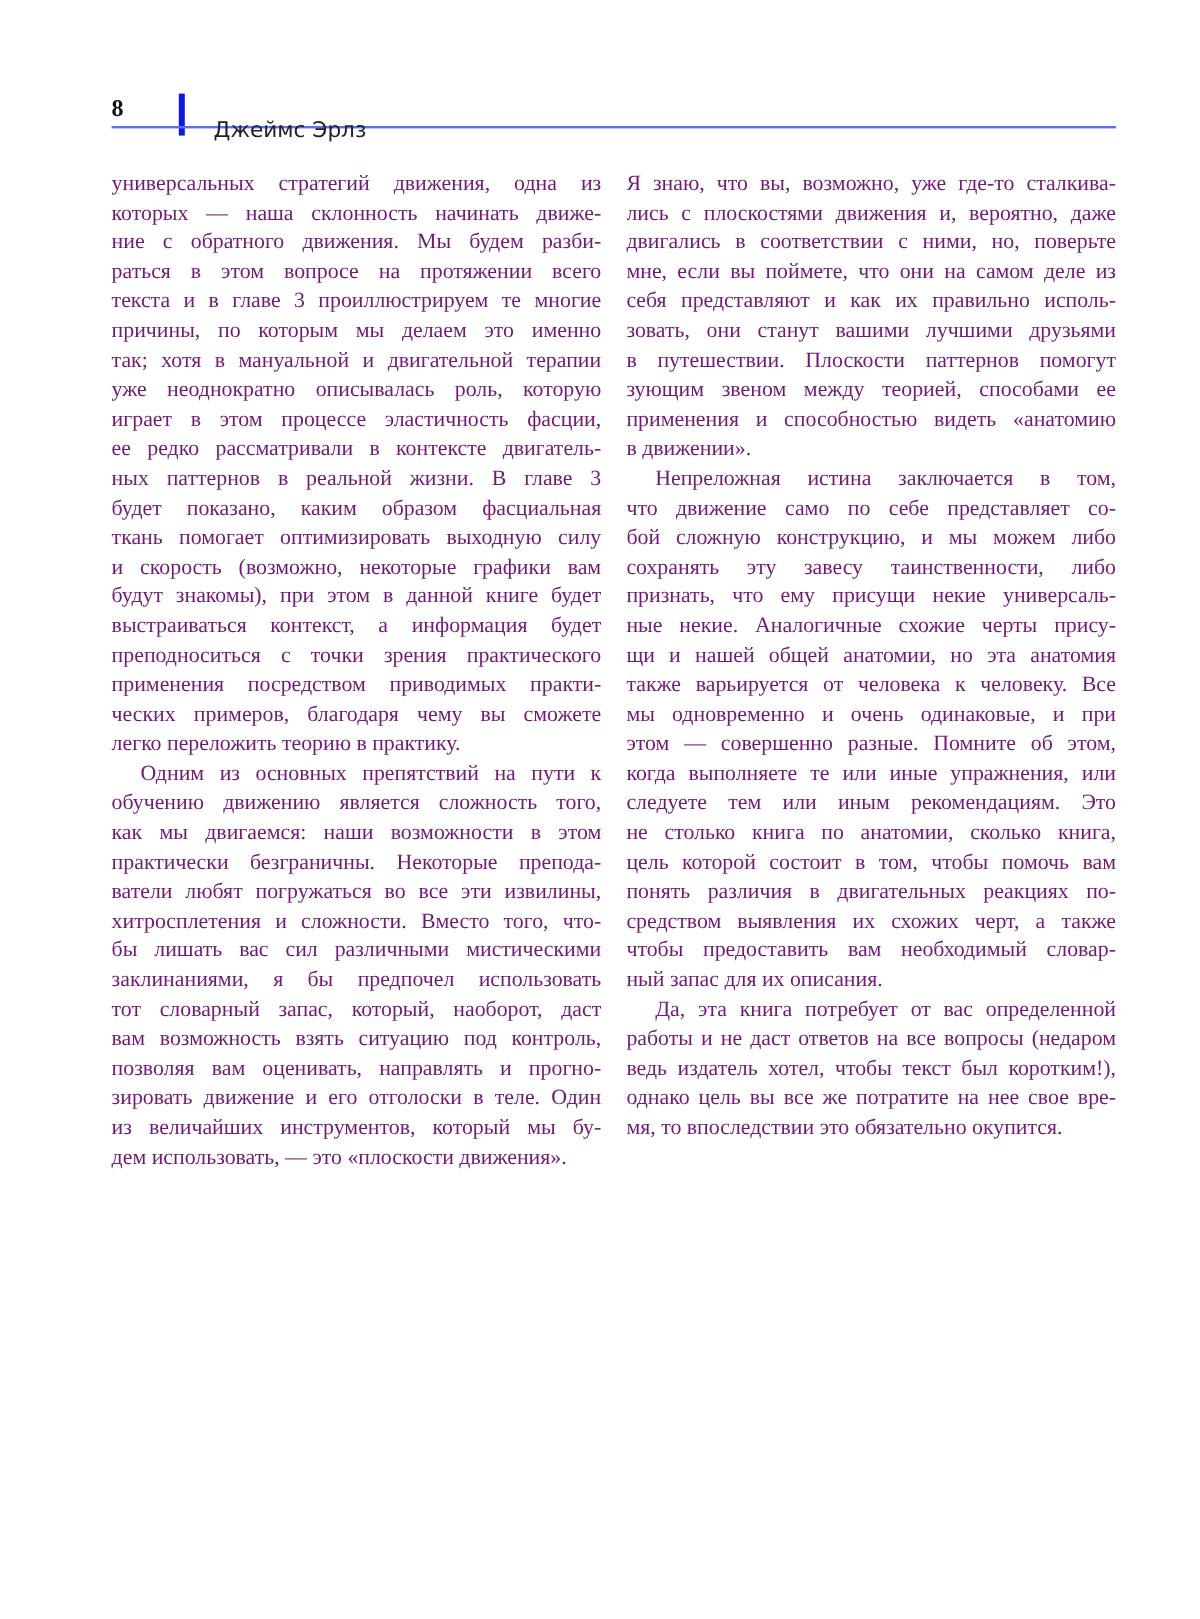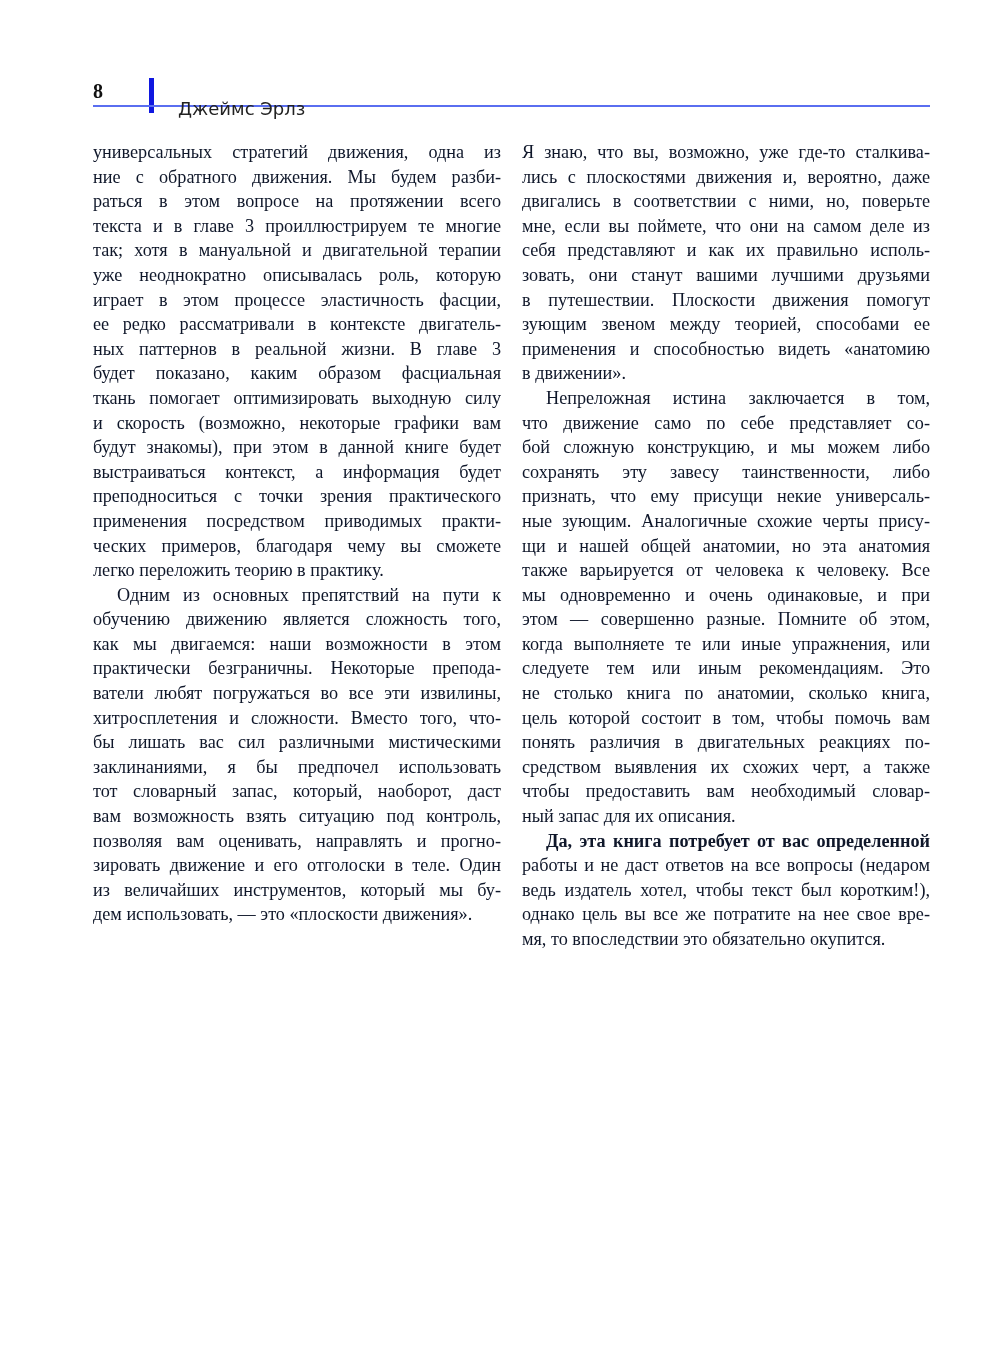--- a/index.html
+++ b/index.html
@@ -3,44 +3,46 @@
 <meta charset="utf-8">
 <style>
   html, body { margin: 0; padding: 0; background: #ffffff; }
   body { width: 1000px; height: 1349px; position: relative; overflow: hidden; }
   .page { position: absolute; left: 0; top: 0; width: 1000px; height: 1349px; background: #fff; }
   .running-head { position: absolute; left: 93px; top: 78px; width: 837px; height: 30px; }
   .page-number { position: absolute; left: 0; top: 2px; font-family: "Liberation Serif", serif; font-weight: bold; font-size: 20px; color: #111; }
   .head-bar { position: absolute; left: 56px; top: 0; width: 5px; height: 35px; background: #1018e0; }
   .head-rule { position: absolute; left: 0; top: 27px; width: 837px; height: 2px; background: #5a6ef0; }
   .running-title { position: absolute; left: 85px; top: 20px; font-family: "DejaVu Sans", sans-serif; font-size: 18px; color: #222; }
-  .column { position: absolute; top: 140px; width: 408px; font-family: "Liberation Serif", serif; font-size: 18.2px; line-height: 24.6px; color: #0f172a; text-align: justify; }
+  .column { position: absolute; top: 140px; width: 408px; font-family: "Liberation Serif", serif; font-size: 18.2px; line-height: 24.6px; color: #701a75; text-align: justify; }
   .col-left { left: 93px; }
   .col-right { left: 522px; }
   .column p { margin: 0; }
   .ln { display: block; text-align: justify; text-align-last: justify; white-space: nowrap; }
   .ln.last { text-align-last: left; }
 </style>
 </head>
 <body>
 
 <div class="page">
   <div class="running-head">
     <span class="page-number">8</span>
     <div class="head-bar"></div>
     <div class="head-rule"></div>
     <span class="running-title">Джеймс Эрлз</span>
   </div>
 
   <div class="column col-left">
       <p>
         <span class="ln">универсальных стратегий движения, одна из</span>
+        <span class="ln">которых — наша склонность начинать движе-</span>
         <span class="ln">ние с обратного движения. Мы будем разби-</span>
         <span class="ln">раться в этом вопросе на протяжении всего</span>
         <span class="ln">текста и в главе 3 проиллюстрируем те многие</span>
+        <span class="ln">причины, по которым мы делаем это именно</span>
         <span class="ln">так; хотя в мануальной и двигательной терапии</span>
         <span class="ln">уже неоднократно описывалась роль, которую</span>
         <span class="ln">играет в этом процессе эластичность фасции,</span>
         <span class="ln">ее редко рассматривали в контексте двигатель-</span>
         <span class="ln">ных паттернов в реальной жизни. В главе 3</span>
         <span class="ln">будет показано, каким образом фасциальная</span>
         <span class="ln">ткань помогает оптимизировать выходную силу</span>
         <span class="ln">и скорость (возможно, некоторые графики вам</span>
         <span class="ln">будут знакомы), при этом в данной книге будет</span>
         <span class="ln">выстраиваться контекст, а информация будет</span>
@@ -67,46 +69,46 @@
       </p>
     </div>
   <div class="column col-right">
       <p>
         <span class="ln">Я знаю, что вы, возможно, уже где-то сталкива-</span>
         <span class="ln">лись с плоскостями движения и, вероятно, даже</span>
         <span class="ln">двигались в соответствии с ними, но, поверьте</span>
         <span class="ln">мне, если вы поймете, что они на самом деле из</span>
         <span class="ln">себя представляют и как их правильно исполь-</span>
         <span class="ln">зовать, они станут вашими лучшими друзьями</span>
-        <span class="ln">в путешествии. Плоскости движения помогут</span>
+        <span class="ln">в путешествии. Плоскости паттернов помогут</span>
         <span class="ln">зующим звеном между теорией, способами ее</span>
         <span class="ln">применения и способностью видеть «анатомию</span>
         <span class="ln last">в движении».</span>
       </p>
       <p>
         <span class="ln" style="text-indent: 24px;">Непреложная истина заключается в том,</span>
         <span class="ln">что движение само по себе представляет со-</span>
         <span class="ln">бой сложную конструкцию, и мы можем либо</span>
         <span class="ln">сохранять эту завесу таинственности, либо</span>
         <span class="ln">признать, что ему присущи некие универсаль-</span>
-        <span class="ln">ные зующим. Аналогичные схожие черты прису-</span>
+        <span class="ln">ные некие. Аналогичные схожие черты прису-</span>
         <span class="ln">щи и нашей общей анатомии, но эта анатомия</span>
         <span class="ln">также варьируется от человека к человеку. Все</span>
         <span class="ln">мы одновременно и очень одинаковые, и при</span>
         <span class="ln">этом — совершенно разные. Помните об этом,</span>
         <span class="ln">когда выполняете те или иные упражнения, или</span>
         <span class="ln">следуете тем или иным рекомендациям. Это</span>
         <span class="ln">не столько книга по анатомии, сколько книга,</span>
         <span class="ln">цель которой состоит в том, чтобы помочь вам</span>
         <span class="ln">понять различия в двигательных реакциях по-</span>
         <span class="ln">средством выявления их схожих черт, а также</span>
         <span class="ln">чтобы предоставить вам необходимый словар-</span>
         <span class="ln last">ный запас для их описания.</span>
       </p>
       <p>
-        <span class="ln" style="text-indent: 24px; font-weight: bold;">Да, эта книга потребует от вас определенной</span>
+        <span class="ln" style="text-indent: 24px;">Да, эта книга потребует от вас определенной</span>
         <span class="ln">работы и не даст ответов на все вопросы (недаром</span>
         <span class="ln">ведь издатель хотел, чтобы текст был коротким!),</span>
         <span class="ln">однако цель вы все же потратите на нее свое вре-</span>
         <span class="ln last">мя, то впоследствии это обязательно окупится.</span>
       </p>
     </div>
 </div>
 
 </body></html>

